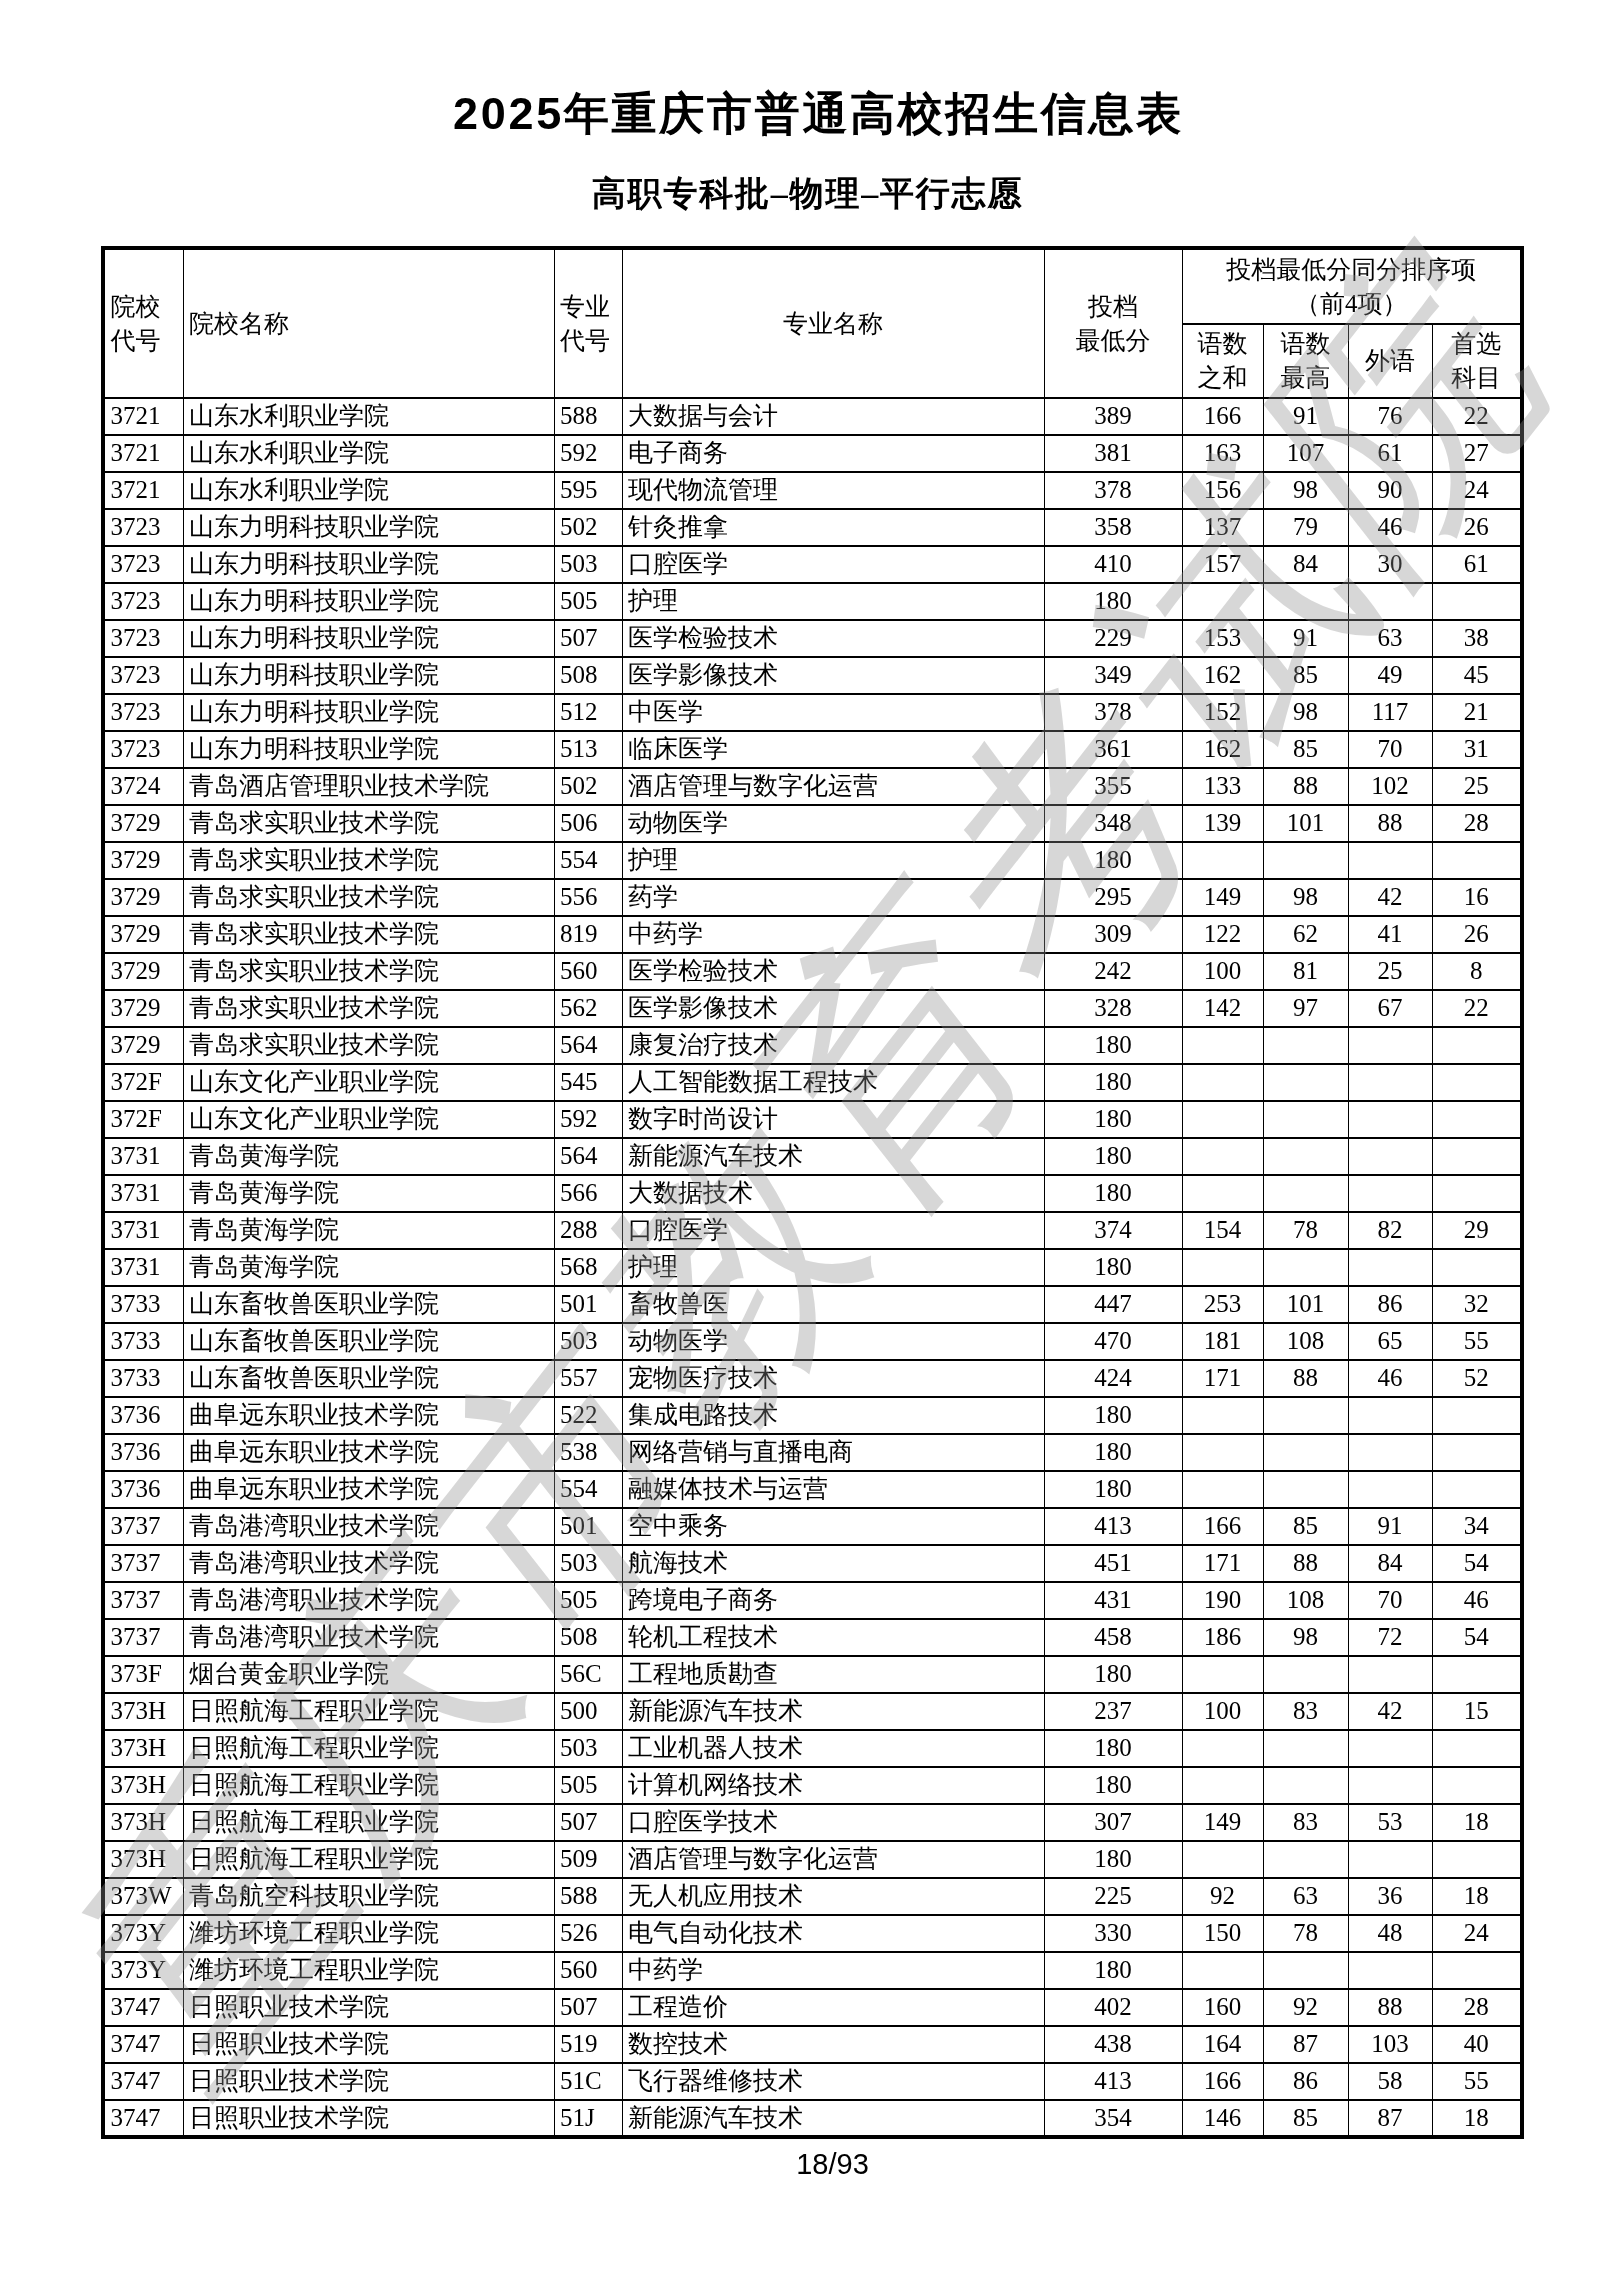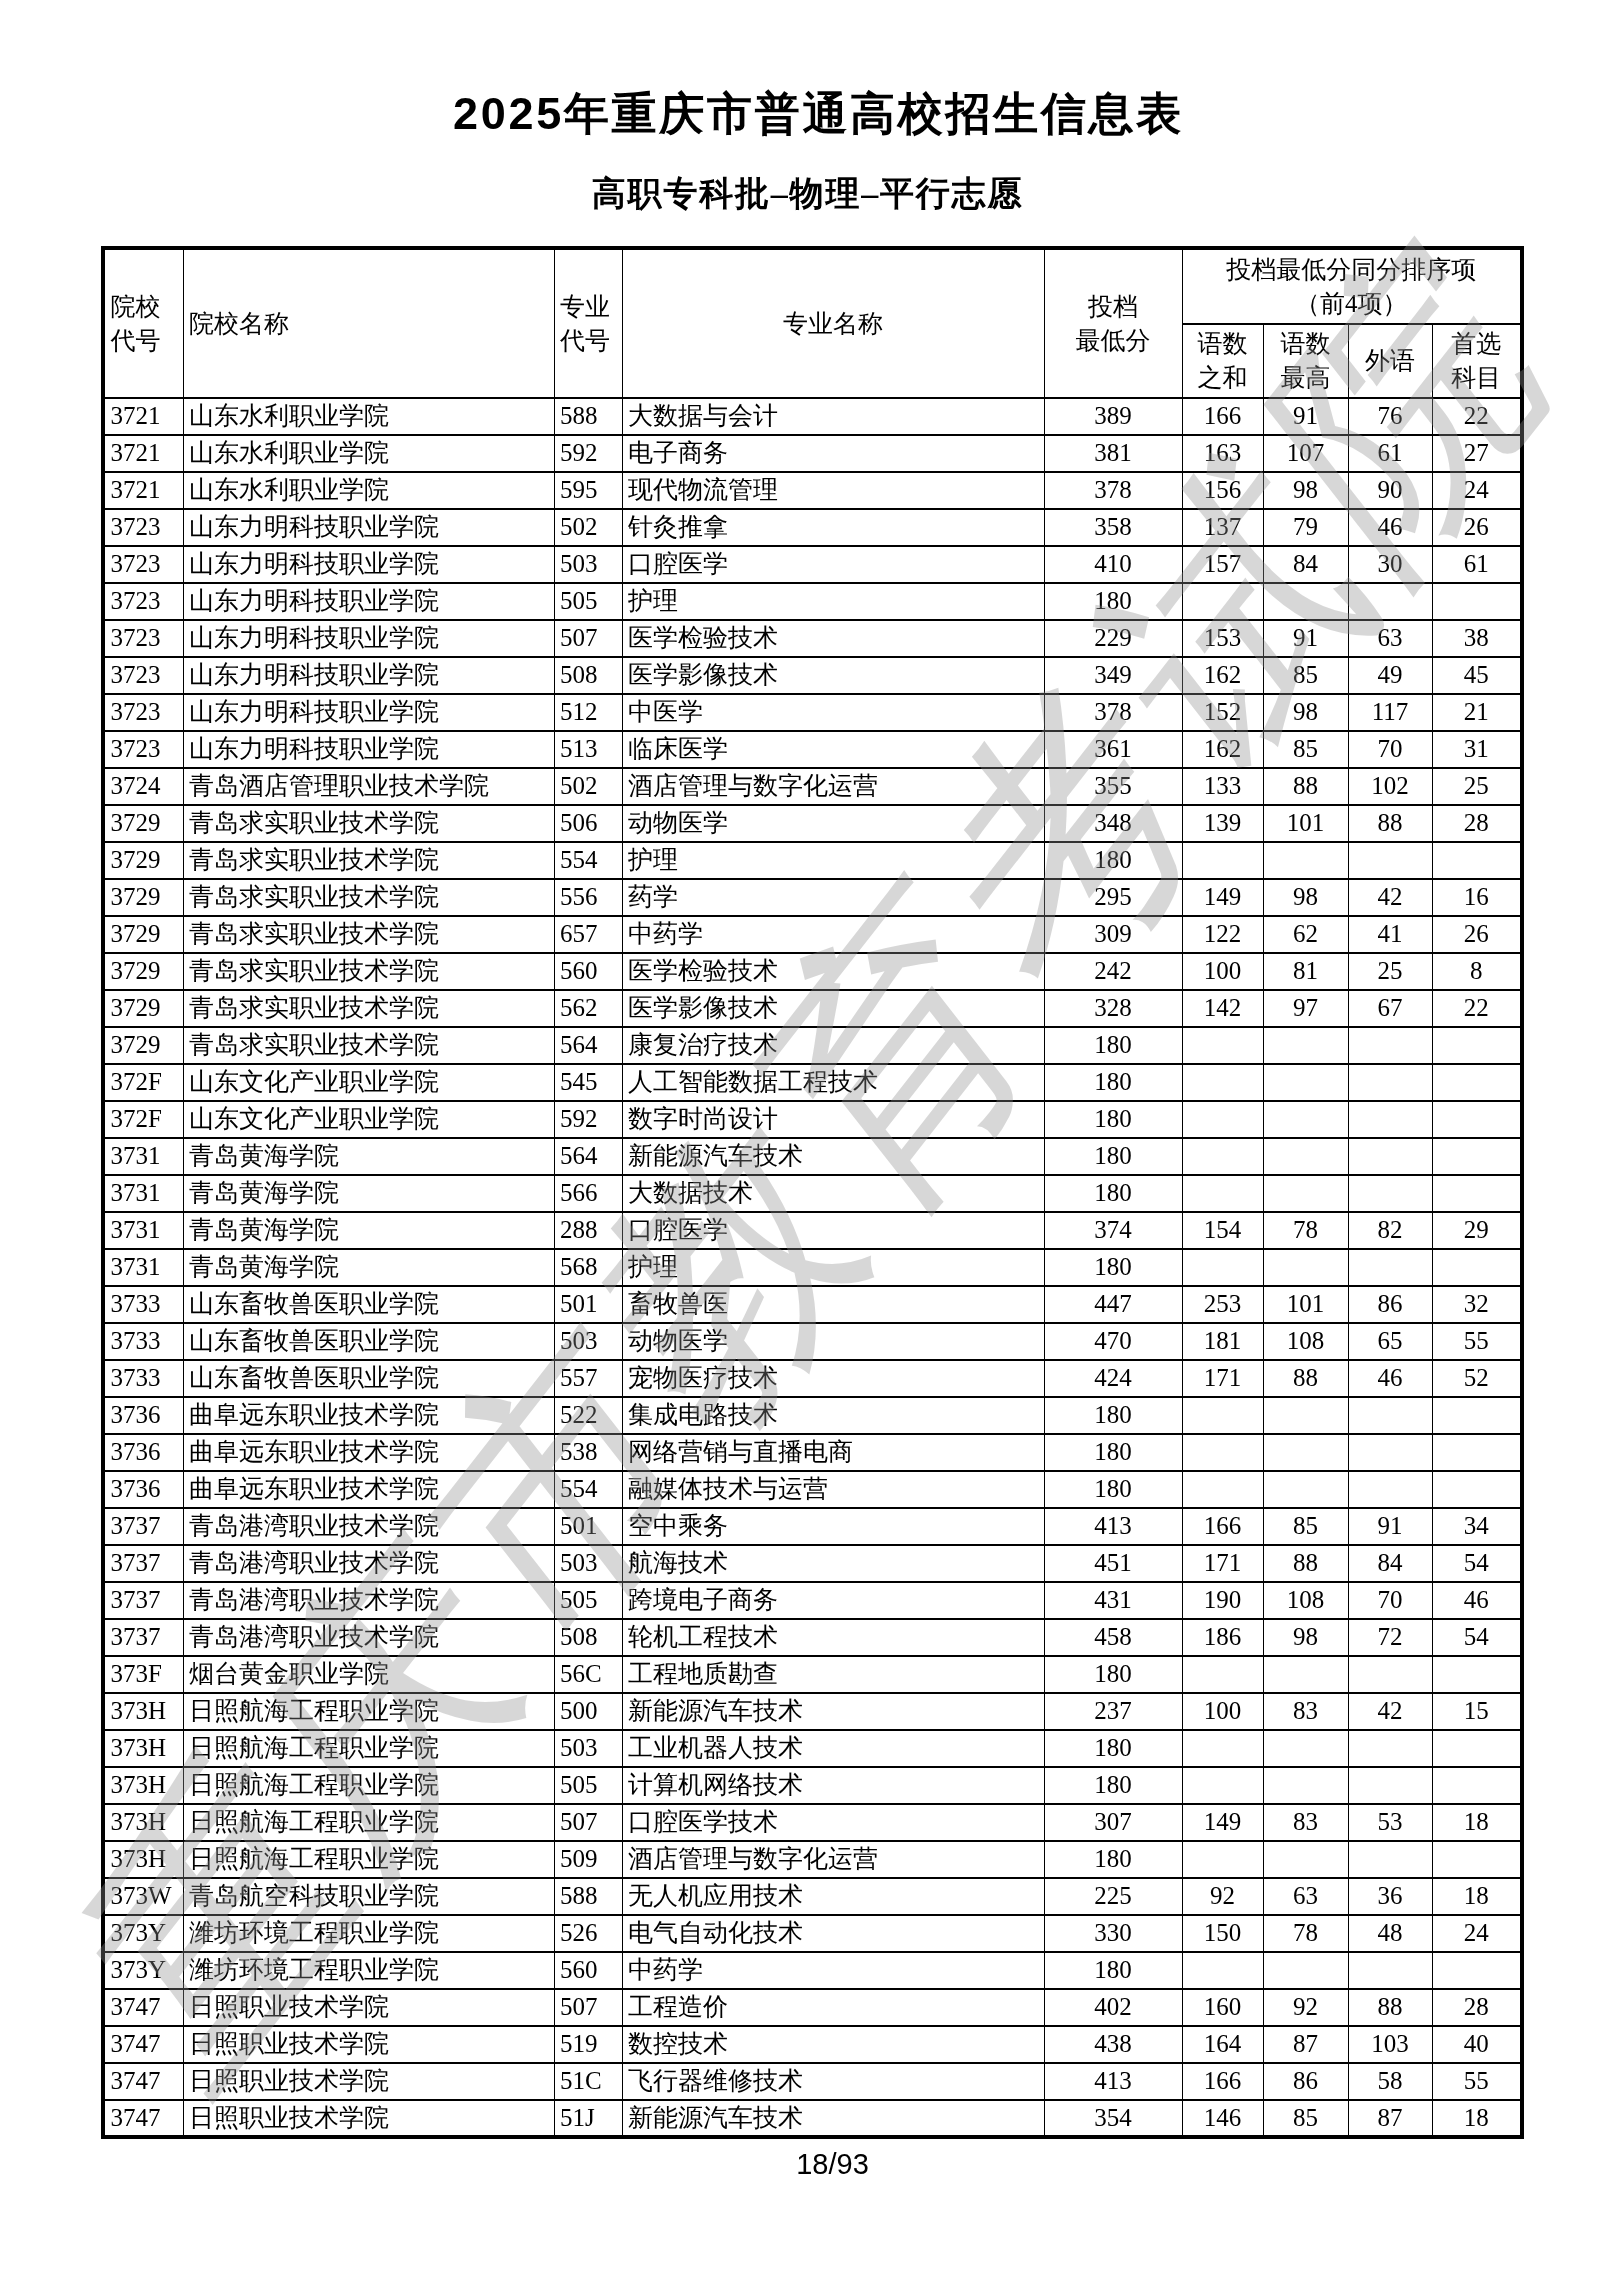--- a/index.html
+++ b/index.html
@@ -269,21 +269,21 @@
     <td class="t-left">药学</td>
     <td class="t-center">295</td>
     <td class="t-center">149</td>
     <td class="t-center">98</td>
     <td class="t-center">42</td>
     <td class="t-center">16</td>
   </tr>
         <tr>
     <td class="t-left">3729</td>
     <td class="t-left">青岛求实职业技术学院</td>
-    <td class="t-left">657</td>
+    <td class="t-left">819</td>
     <td class="t-left">中药学</td>
     <td class="t-center">309</td>
     <td class="t-center">122</td>
     <td class="t-center">62</td>
     <td class="t-center">41</td>
     <td class="t-center">26</td>
   </tr>
         <tr>
     <td class="t-left">3729</td>
     <td class="t-left">青岛求实职业技术学院</td>

